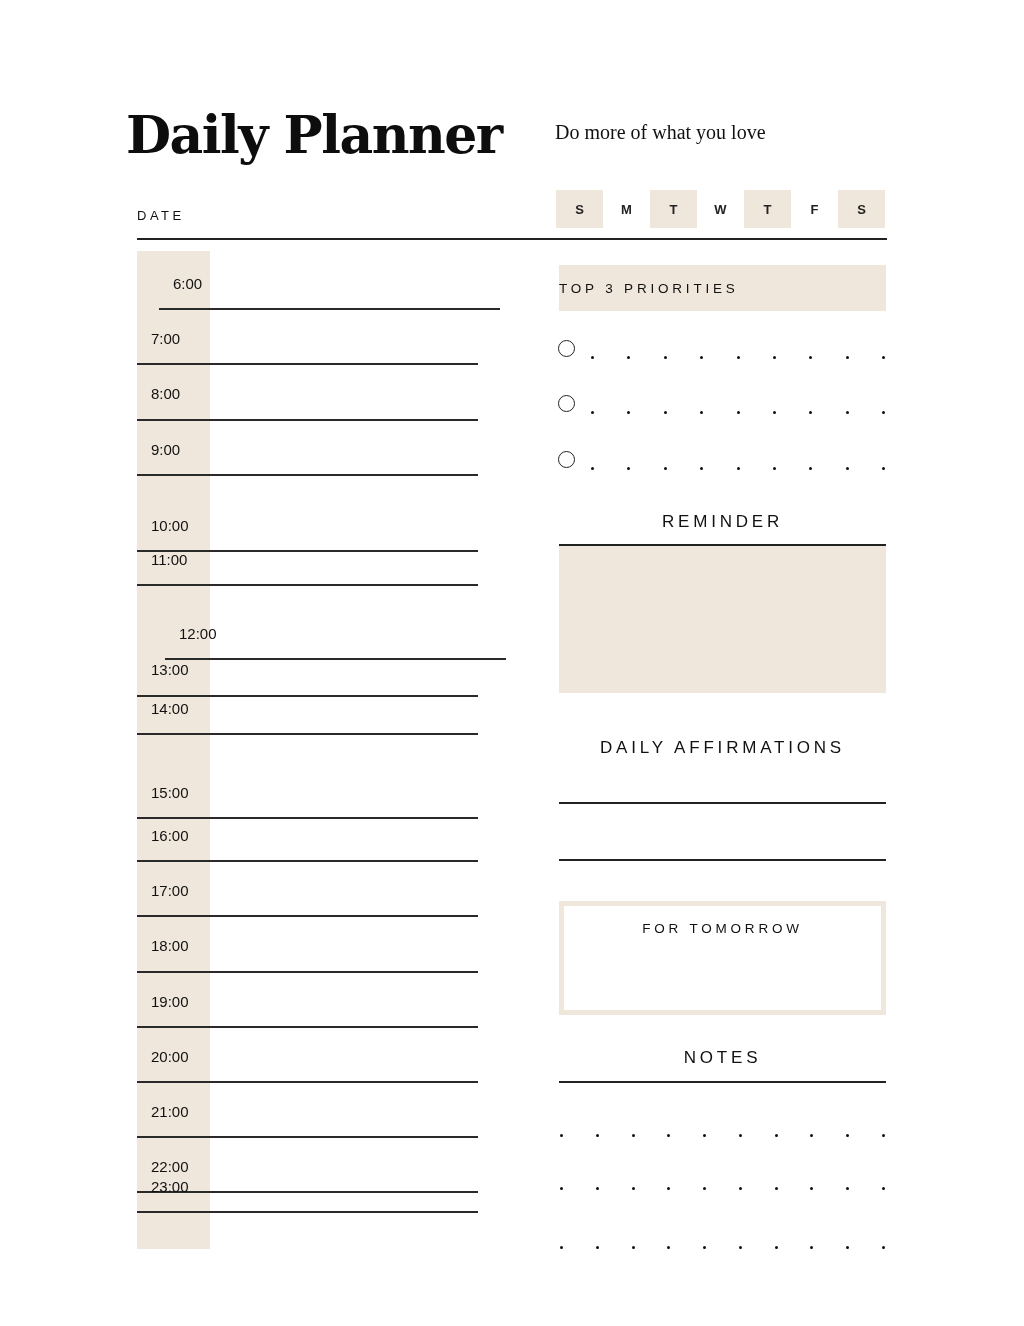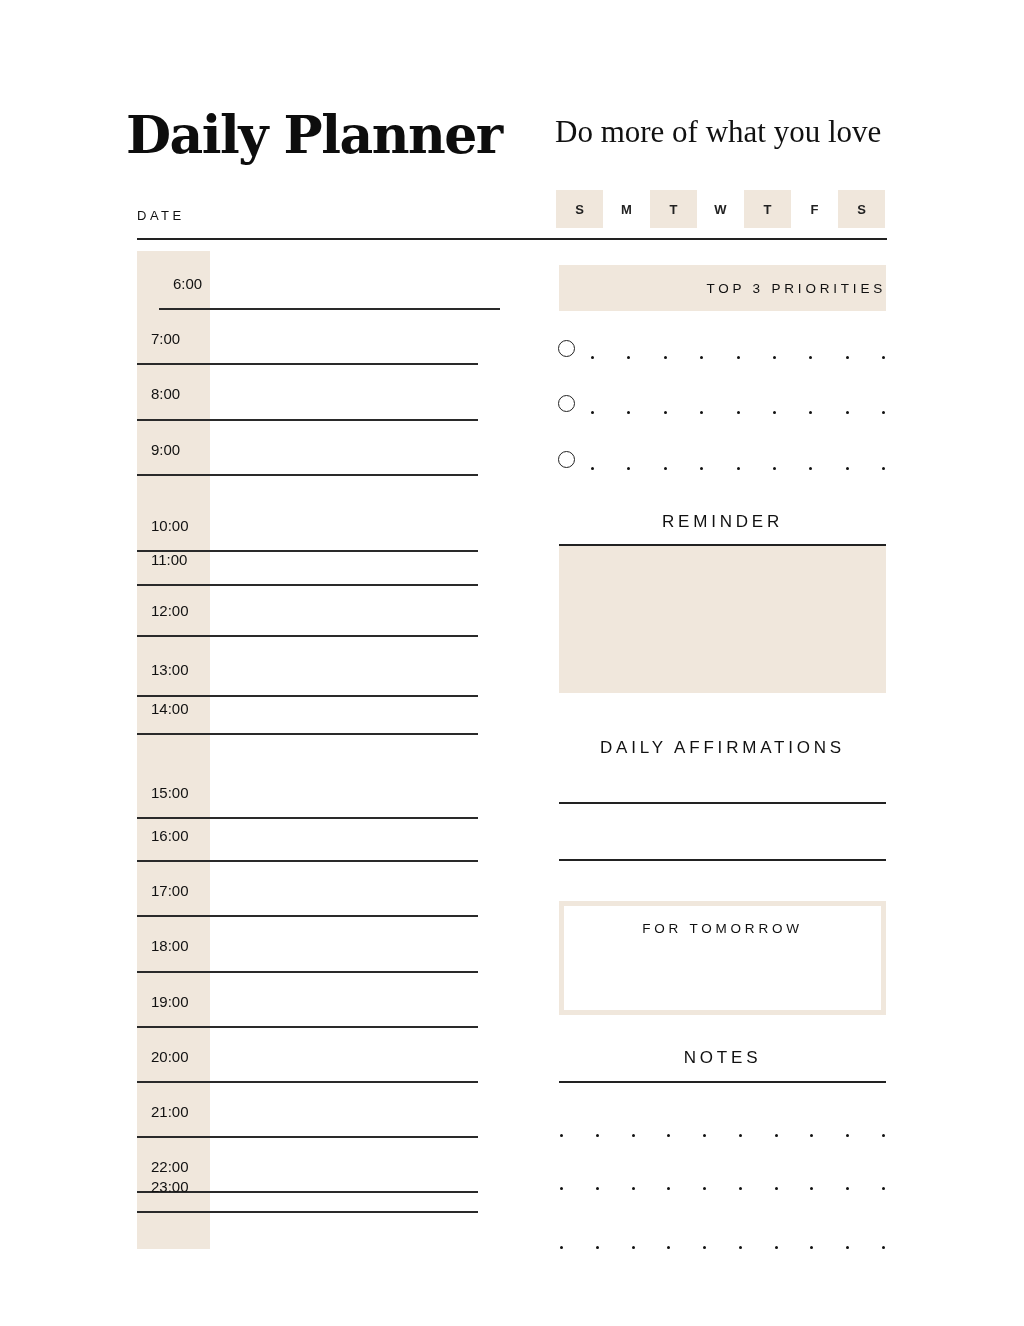--- a/index.html
+++ b/index.html
@@ -1,30 +1,30 @@
 <!DOCTYPE html>
 <html><head>
 <meta charset="utf-8">
 <style>
   html, body { margin: 0; padding: 0; background: #ffffff; }
   body { width: 1024px; height: 1326px; position: relative; overflow: hidden; font-family: "Liberation Sans", sans-serif; color: #111; }
   .abs { position: absolute; }
   .title { left: 126px; top: 100px; font-family: "DejaVu Serif", serif; font-weight: bold; font-size: 52px; letter-spacing: -1.5px; line-height: 70px; color: #0d0d0d; }
-  .subtitle { left: 555px; top: 112px; font-family: "Liberation Serif", serif; font-size: 31px; line-height: 40px; color: #111; }
+  .subtitle { left: 555px; top: 112px; font-family: "Liberation Serif", serif; font-size: 20px; line-height: 40px; color: #111; }
   .date-label { left: 137px; top: 208px; font-size: 13px; letter-spacing: 3.5px; color: #111; }
   .date-line { left: 137px; top: 238px; width: 750px; height: 2px; background: #222; }
   .days { left: 556px; top: 190px; height: 38px; display: flex; }
   .day { width: 47px; height: 38px; display: flex; align-items: center; justify-content: center; font-size: 13px; font-weight: bold; color: #222; }
   .day.shaded { background: #f0e7dc; }
   .time-col { left: 137px; top: 251px; width: 73px; height: 998px; background: #f0e7dc; }
   .slot { position: absolute; left: 137px; width: 341px; height: 55.2px; }
   .slot .label { position: absolute; left: 14px; top: 20px; font-size: 15px; color: #111; }
   .slot .line { position: absolute; left: 0; bottom: 0; width: 341px; height: 2px; background: #2a2a2a; }
   .section-head { left: 559px; width: 327px; text-align: center; font-size: 17px; letter-spacing: 3.8px; color: #111; }
-  .prio-box { left: 559px; top: 265px; width: 327px; height: 46px; background: #f0e7dc; display: flex; align-items: center; justify-content: flex-end; font-size: 13.5px; letter-spacing: 3.8px; }
+  .prio-box { left: 559px; top: 265px; width: 327px; height: 46px; background: #f0e7dc; display: flex; align-items: center; justify-content: flex-start; font-size: 13.5px; letter-spacing: 3.8px; }
   .circle { width: 17px; height: 17px; border: 1.6px solid #222; border-radius: 50%; box-sizing: border-box; }
   .dotrow { display: flex; justify-content: space-between; }
   .dot { width: 3px; height: 3px; background: #111; border-radius: 50%; }
   .reminder-line { left: 559px; top: 544px; width: 327px; height: 2px; background: #222; }
   .reminder-box { left: 559px; top: 546px; width: 327px; height: 147px; background: #f0e7dc; }
   .aff-line { left: 559px; width: 327px; height: 2px; background: #222; }
   .tomorrow-box { left: 559px; top: 901px; width: 327px; height: 114px; border: 5px solid #f0e7dc; box-sizing: border-box; }
   .tomorrow-box .head { position: absolute; left: 0; right: 0; top: 15px; text-align: center; font-size: 13.5px; letter-spacing: 3.8px; }
   .notes-line { left: 559px; top: 1081px; width: 327px; height: 2px; background: #222; }
 </style>
@@ -66,21 +66,21 @@
       <div class="line"></div>
     </div>
     <div class="slot" style="top: 475.8px; margin-top: 21px;">
       <span class="label">10:00</span>
       <div class="line"></div>
     </div>
     <div class="slot" style="top: 531px; padding-left: 10px;">
       <span class="label">11:00</span>
       <div class="line"></div>
     </div>
-    <div class="slot" style="top: 582px;">
+    <div class="slot" style="top: 605px; margin-left: 28px;">
       <span class="label">12:00</span>
       <div class="line"></div>
     </div>
     <div class="slot" style="top: 641.4px;">
       <span class="label">13:00</span>
       <div class="line"></div>
     </div>
     <div class="slot" style="top: 680px;">
       <span class="label">14:00</span>
       <div class="line"></div>

